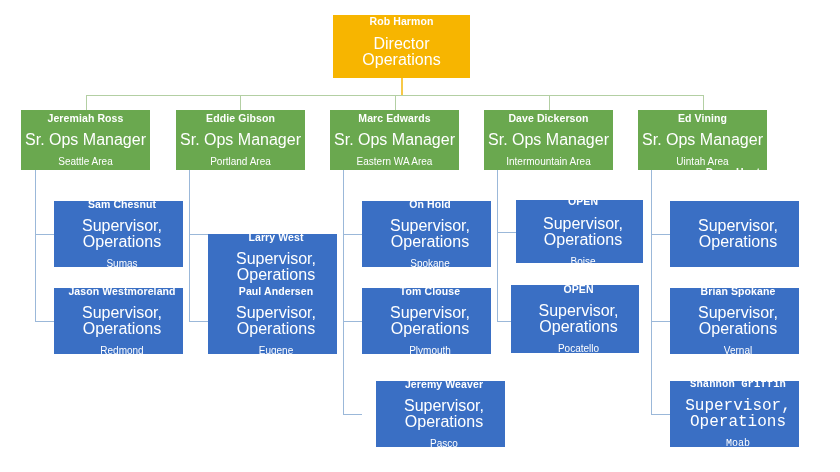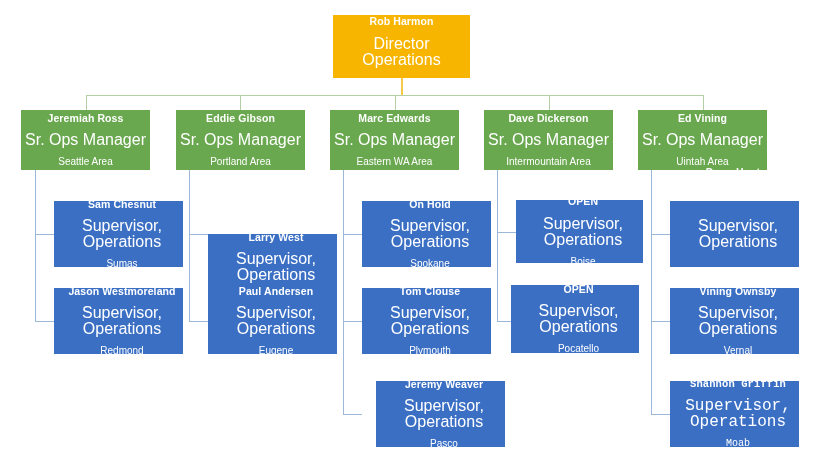--- a/index.html
+++ b/index.html
@@ -165,21 +165,21 @@
     <div class="ttl">Supervisor, Operations</div>
     <div class="loc">Pocatello</div>
   </div>
 
   <div class="node sup" style="left:670px;top:201px;width:129px;height:66px;gap:32px;">
     <div class="nm">Doug Hunter</div>
     <div class="ttl">Supervisor, Operations</div>
     <div class="loc">Kemmerer</div>
   </div>
   <div class="node sup" style="left:670px;top:288px;width:129px;height:66px;">
-    <div class="nm">Vining Ownsby</div>
+    <div class="nm">Brian Spokane</div>
     <div class="ttl">Supervisor, Operations</div>
     <div class="loc">Vernal</div>
   </div>
   <div class="node sup" style="left:670px;top:381px;width:129px;height:66px;font-family:Liberation Mono, monospace;">
     <div class="nm">Shannon Griffin</div>
     <div class="ttl">Supervisor, Operations</div>
     <div class="loc">Moab</div>
   </div>
 
 </div>

